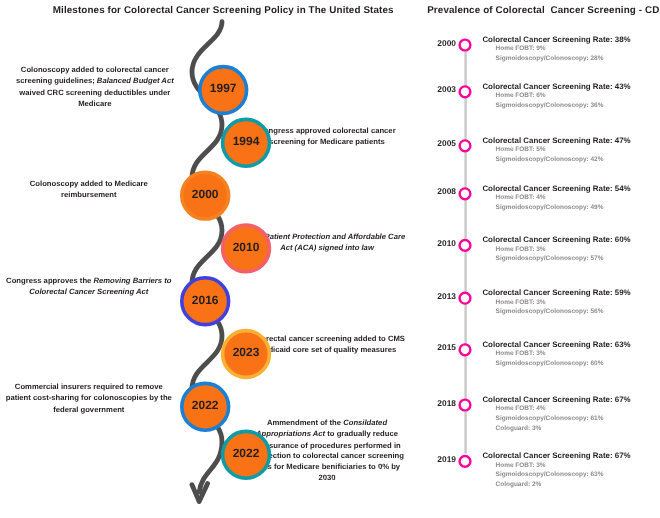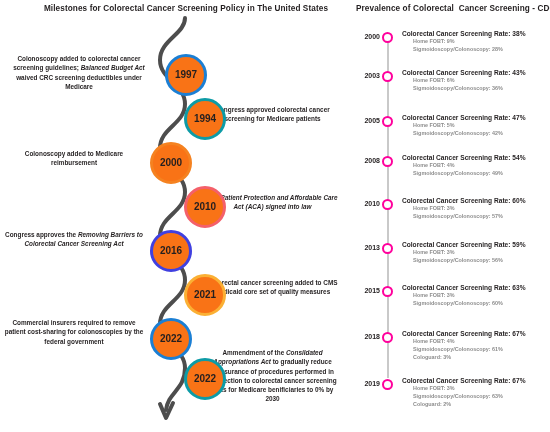--- a/index.html
+++ b/index.html
@@ -184,21 +184,21 @@
     <div class="node" style="left:150px; top:230px; border-color:#4040e0;">
       <span class="node-year">2016</span>
     </div>
     <div class="ms-text" style="left:4px; top:230px; width:140px;">
       Congress approves the <em>Removing Barriers to Colorectal Cancer Screening Act</em>
     </div>
   </div>
 
   <div class="milestone">
     <div class="node" style="left:184px; top:274px; border-color:#fbb034;">
-      <span class="node-year">2021</span>
+      <span class="node-year">2023</span>
     </div>
     <div class="ms-text" style="left:205px; top:278px; width:135px;">Colorectal cancer screening added to CMS Medicaid core set of quality measures</div>
   </div>
 
   <div class="milestone">
     <div class="node" style="left:150px; top:318px; border-color:#1b7fd4;">
       <span class="node-year">2022</span>
     </div>
     <div class="ms-text" style="left:4px; top:318px; width:140px;">Commercial insurers required to remove patient cost-sharing for colonoscopies by the federal government</div>
   </div>

